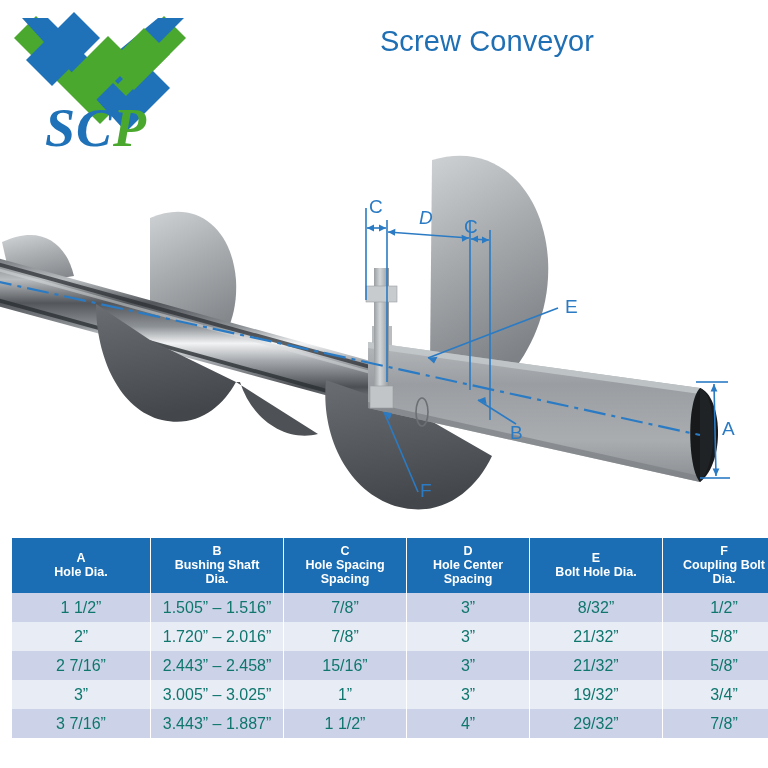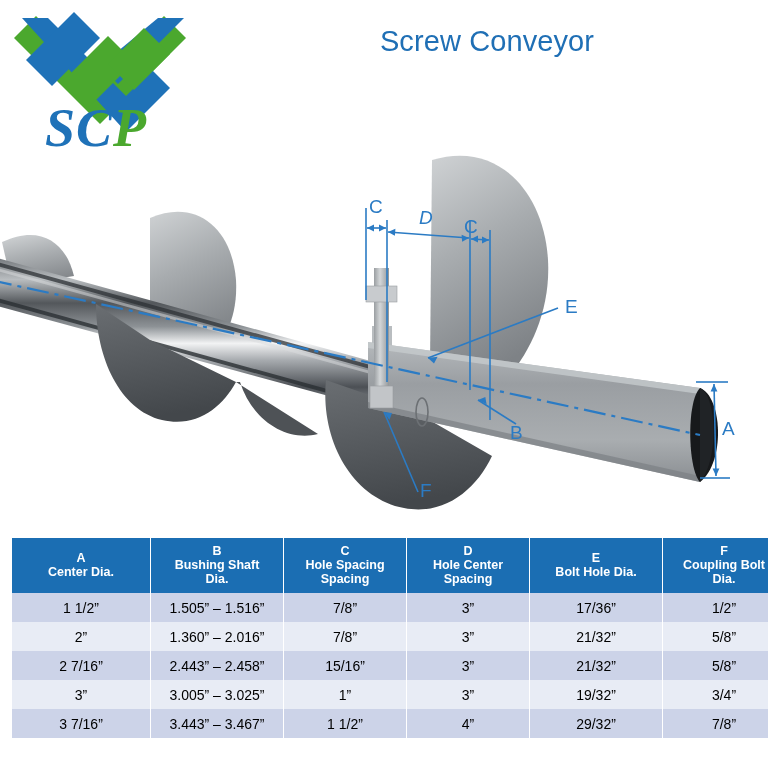--- a/index.html
+++ b/index.html
@@ -49,21 +49,21 @@
     padding:6px 2px 7px 2px;text-align:center;
     line-height:14px;
     border-right:1px solid #ffffff;
     vertical-align:middle;
   }
   table.spec thead th:last-child{border-right:none;}
   table.spec thead th .hl{display:block;}
   table.spec tbody td{
     text-align:center;padding:4px 2px;
     border-right:1px solid #ffffff;
-    font-size:14px;color:#000000;
+    font-size:16px;color:#0f766e;
     height:21px;
   }
   table.spec tbody td:last-child{border-right:none;}
   table.spec tbody tr.odd td{background:#ccd3e8;}
   table.spec tbody tr.even td{background:#e8ecf5;}
   .c0{width:134px;}.c1{width:128px;}.c2{width:118px;}
   .c3{width:118px;}.c4{width:128px;}.c5{width:118px;}
 </style>
 </head>
 <body>
@@ -224,21 +224,21 @@
   <span class="dimlabel" style="left:510px;top:422px;">B</span>
   <span class="dimlabel" style="left:420px;top:480px;">F</span>
   <span class="dimlabel" style="left:722px;top:418px;">A</span>
 
   <div class="tablewrap">
     <table class="spec">
       <thead>
         <tr>
           <th class="c0">
             <span class="hl">A</span>
-            <span class="hl">Center Dia.</span>
+            <span class="hl">Hole Dia.</span>
           </th>
           <th class="c1">
             <span class="hl">B</span>
             <span class="hl">Bushing Shaft</span>
             <span class="hl">Dia.</span>
           </th>
           <th class="c2">
             <span class="hl">C</span>
             <span class="hl">Hole Spacing</span>
             <span class="hl">Spacing</span>
@@ -258,26 +258,26 @@
             <span class="hl">Dia.</span>
           </th>
         </tr>
       </thead>
       <tbody>
         <tr class="odd">
           <td>1 1/2”</td>
           <td>1.505” – 1.516”</td>
           <td>7/8”</td>
           <td>3”</td>
-          <td>17/36”</td>
+          <td>8/32”</td>
           <td>1/2”</td>
         </tr>
         <tr class="even">
           <td>2”</td>
-          <td>1.360” – 2.016”</td>
+          <td>1.720” – 2.016”</td>
           <td>7/8”</td>
           <td>3”</td>
           <td>21/32”</td>
           <td>5/8”</td>
         </tr>
         <tr class="odd">
           <td>2 7/16”</td>
           <td>2.443” – 2.458”</td>
           <td>15/16”</td>
           <td>3”</td>
@@ -287,21 +287,21 @@
         <tr class="even">
           <td>3”</td>
           <td>3.005” – 3.025”</td>
           <td>1”</td>
           <td>3”</td>
           <td>19/32”</td>
           <td>3/4”</td>
         </tr>
         <tr class="odd">
           <td>3 7/16”</td>
-          <td>3.443” – 3.467”</td>
+          <td>3.443” – 1.887”</td>
           <td>1 1/2”</td>
           <td>4”</td>
           <td>29/32”</td>
           <td>7/8”</td>
         </tr>
       </tbody>
     </table>
   </div>
 
 </div>

